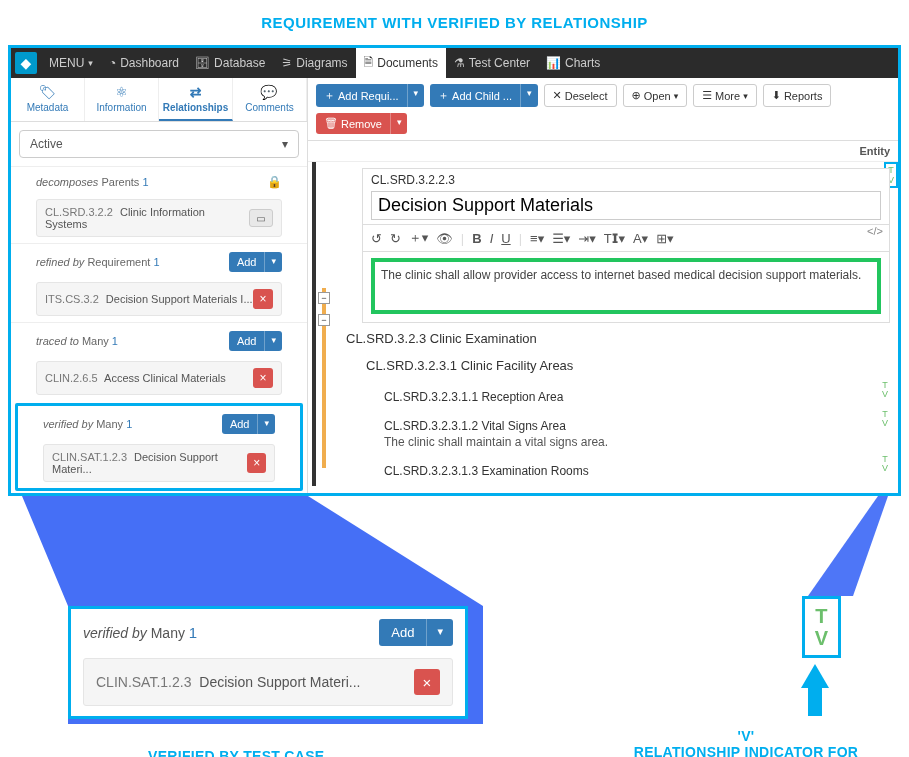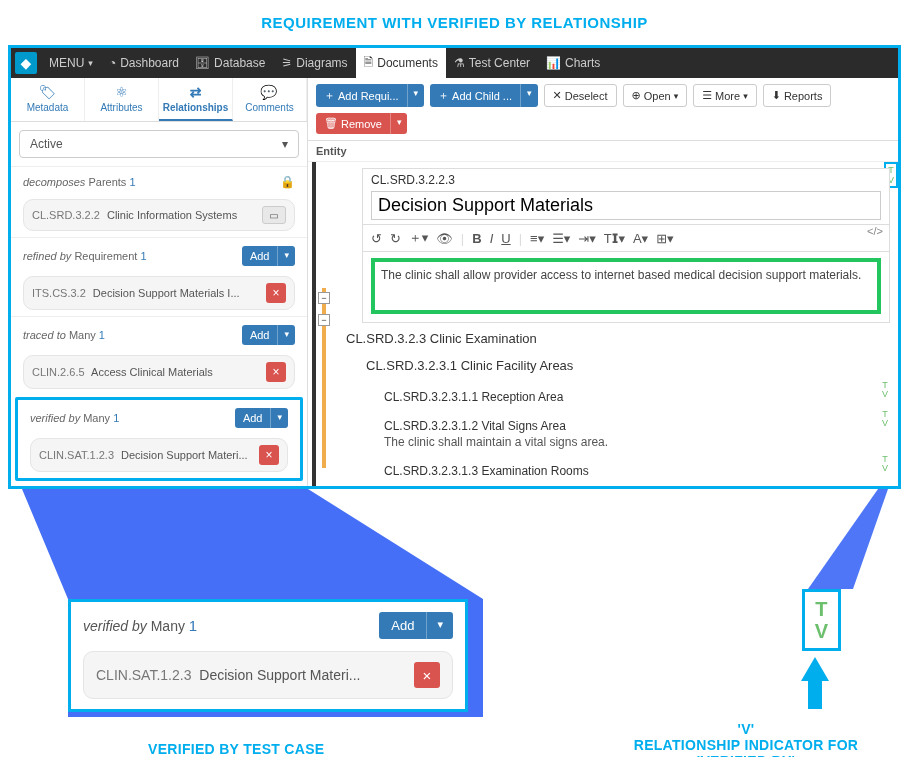--- a/index.html
+++ b/index.html
@@ -11,43 +11,43 @@
 .menubar .menu-item { padding: 0 8px; display: flex; align-items: center; gap: 4px; height: 100%; cursor: pointer; }
 .menubar .menu-item.active { background: #fff; color: #333; }
 .menubar .caret { font-size: 9px; }
 .content-row { display: flex; }
 .left-panel { width: 297px; border-right: 1px solid #ddd; background: #fff; }
 .tabs { display: flex; border-bottom: 1px solid #ddd; }
 .tab { flex: 1; text-align: center; padding: 6px 2px; font-size: 10px; color: #337ab7; cursor: pointer; border-right: 1px solid #eee; }
 .tab .ticon { display: block; font-size: 14px; margin-bottom: 2px; }
 .tab.active { border-bottom: 2px solid #337ab7; font-weight: bold; }
 .active-dropdown { margin: 8px; border: 1px solid #ccc; border-radius: 4px; padding: 6px 10px; display: flex; justify-content: space-between; align-items: center; color: #555; cursor: pointer; }
-.rel-section { border-top: 1px solid #eee; padding: 6px 12px; }
+.rel-section { border-top: 1px solid #eee; padding: 6px 25px; }
 .rel-section.highlighted { border: 3px solid #00aeee; margin: 2px 4px; border-radius: 2px; }
 .rel-header { display: flex; justify-content: space-between; align-items: center; font-size: 11px; color: #666; padding: 2px 0 6px 0; }
 .rel-header em { font-style: italic; }
 .rel-header .count { color: #337ab7; }
 .btn { display: inline-flex; align-items: center; padding: 4px 8px; border-radius: 3px; font-size: 11px; cursor: pointer; border: none; gap: 3px; }
 .btn-primary { background: #337ab7; color: #fff; }
 .btn-primary-split { display: inline-flex; }
 .btn-primary-split .btn { border-radius: 3px 0 0 3px; }
 .btn-primary-split .caret-btn { background: #337ab7; color: #fff; padding: 4px 6px; border-left: 1px solid rgba(255,255,255,.3); border-radius: 0 3px 3px 0; cursor: pointer; font-size: 9px; }
 .btn-default { background: #fff; border: 1px solid #ccc; color: #333; }
 .btn-danger { background: #d9534f; color: #fff; }
 .btn-danger-split { display: inline-flex; }
 .btn-danger-split .btn { border-radius: 3px 0 0 3px; }
 .btn-danger-split .caret-btn { background: #d9534f; color: #fff; padding: 4px 6px; border-left: 1px solid rgba(255,255,255,.3); border-radius: 0 3px 3px 0; cursor: pointer; font-size: 9px; }
-.rel-item { background: #f5f5f5; border: 1px solid #e5e5e5; border-radius: 10px; padding: 6px 8px; display: flex; justify-content: space-between; align-items: center; font-size: 11px; color: #555; margin-top: 4px; }
+.rel-item { background: #f5f5f5; border: 1px solid #e5e5e5; border-radius: 3px; padding: 6px 8px; display: flex; justify-content: space-between; align-items: center; font-size: 11px; color: #555; margin-top: 4px; }
 .rel-item .id { color: #777; margin-right: 4px; }
 .rel-item .del { background: #d9534f; color: #fff; width: 20px; height: 20px; display: flex; align-items: center; justify-content: center; border-radius: 3px; cursor: pointer; font-size: 12px; }
 .rel-item .goto { background: #e8e8e8; border: 1px solid #ccc; width: 24px; height: 18px; border-radius: 3px; display:flex; align-items:center; justify-content:center; font-size:10px; cursor:pointer; }
 .lock { color: #aaa; font-size: 12px; }
 .right-panel { flex: 1; background: #fff; }
 .toolbar { display: flex; gap: 6px; padding: 6px 8px; border-bottom: 1px solid #ddd; align-items: center; flex-wrap: wrap; }
-.entity-header { font-size: 11px; font-weight: bold; color: #555; padding: 4px 8px; border-bottom: 1px solid #eee; }
+.entity-header { font-size: 11px; font-weight: bold; color: #555; padding: 4px 8px; border-bottom: 1px solid #eee; text-align: right; }
 .doc-area { display: flex; }
 .gutter { width: 30px; position: relative; }
 .outline-stripe { position:absolute; left:4px; top:0; width:4px; height:100%; background:#333; }
 .outline-orange { position:absolute; left:14px; top:126px; width:4px; height:180px; background:#f0ad4e; }
 .collapse-btn { position:absolute; left:10px; width:12px; height:12px; border:1px solid #999; background:#fff; font-size:9px; line-height:10px; text-align:center; cursor:pointer; }
 .doc-body { flex: 1; padding: 4px 8px 4px 0; position: relative; }
 .req-block { border: 1px solid #ddd; margin: 2px 0; background:#fff; }
 .req-id { padding: 4px 8px; font-size: 12px; color:#333; }
 .req-title-box { padding: 0 8px 4px 8px; }
 .req-title-input { width: 100%; border: 1px solid #ccc; padding: 3px 6px; font-size: 18px; }
@@ -117,21 +117,21 @@
         <span>📊</span>
         <span>Charts</span>
       </div>
   </div>
 
   <div class="content-row">
 
     <div class="left-panel">
       <div class="tabs">
         <div class="tab"><span class="ticon">🏷</span><span>Metadata</span></div>
-        <div class="tab"><span class="ticon">⚛</span><span>Attributes</span></div>
+        <div class="tab"><span class="ticon">⚛</span><span>Information</span></div>
         <div class="tab active"><span class="ticon">⇄</span><span>Relationships</span></div>
         <div class="tab"><span class="ticon">💬</span><span>Comments</span></div>
       </div>
 
       <div class="active-dropdown">
         <span>Active</span>
         <span>▾</span>
       </div>
 
       <div class="rel-section">

